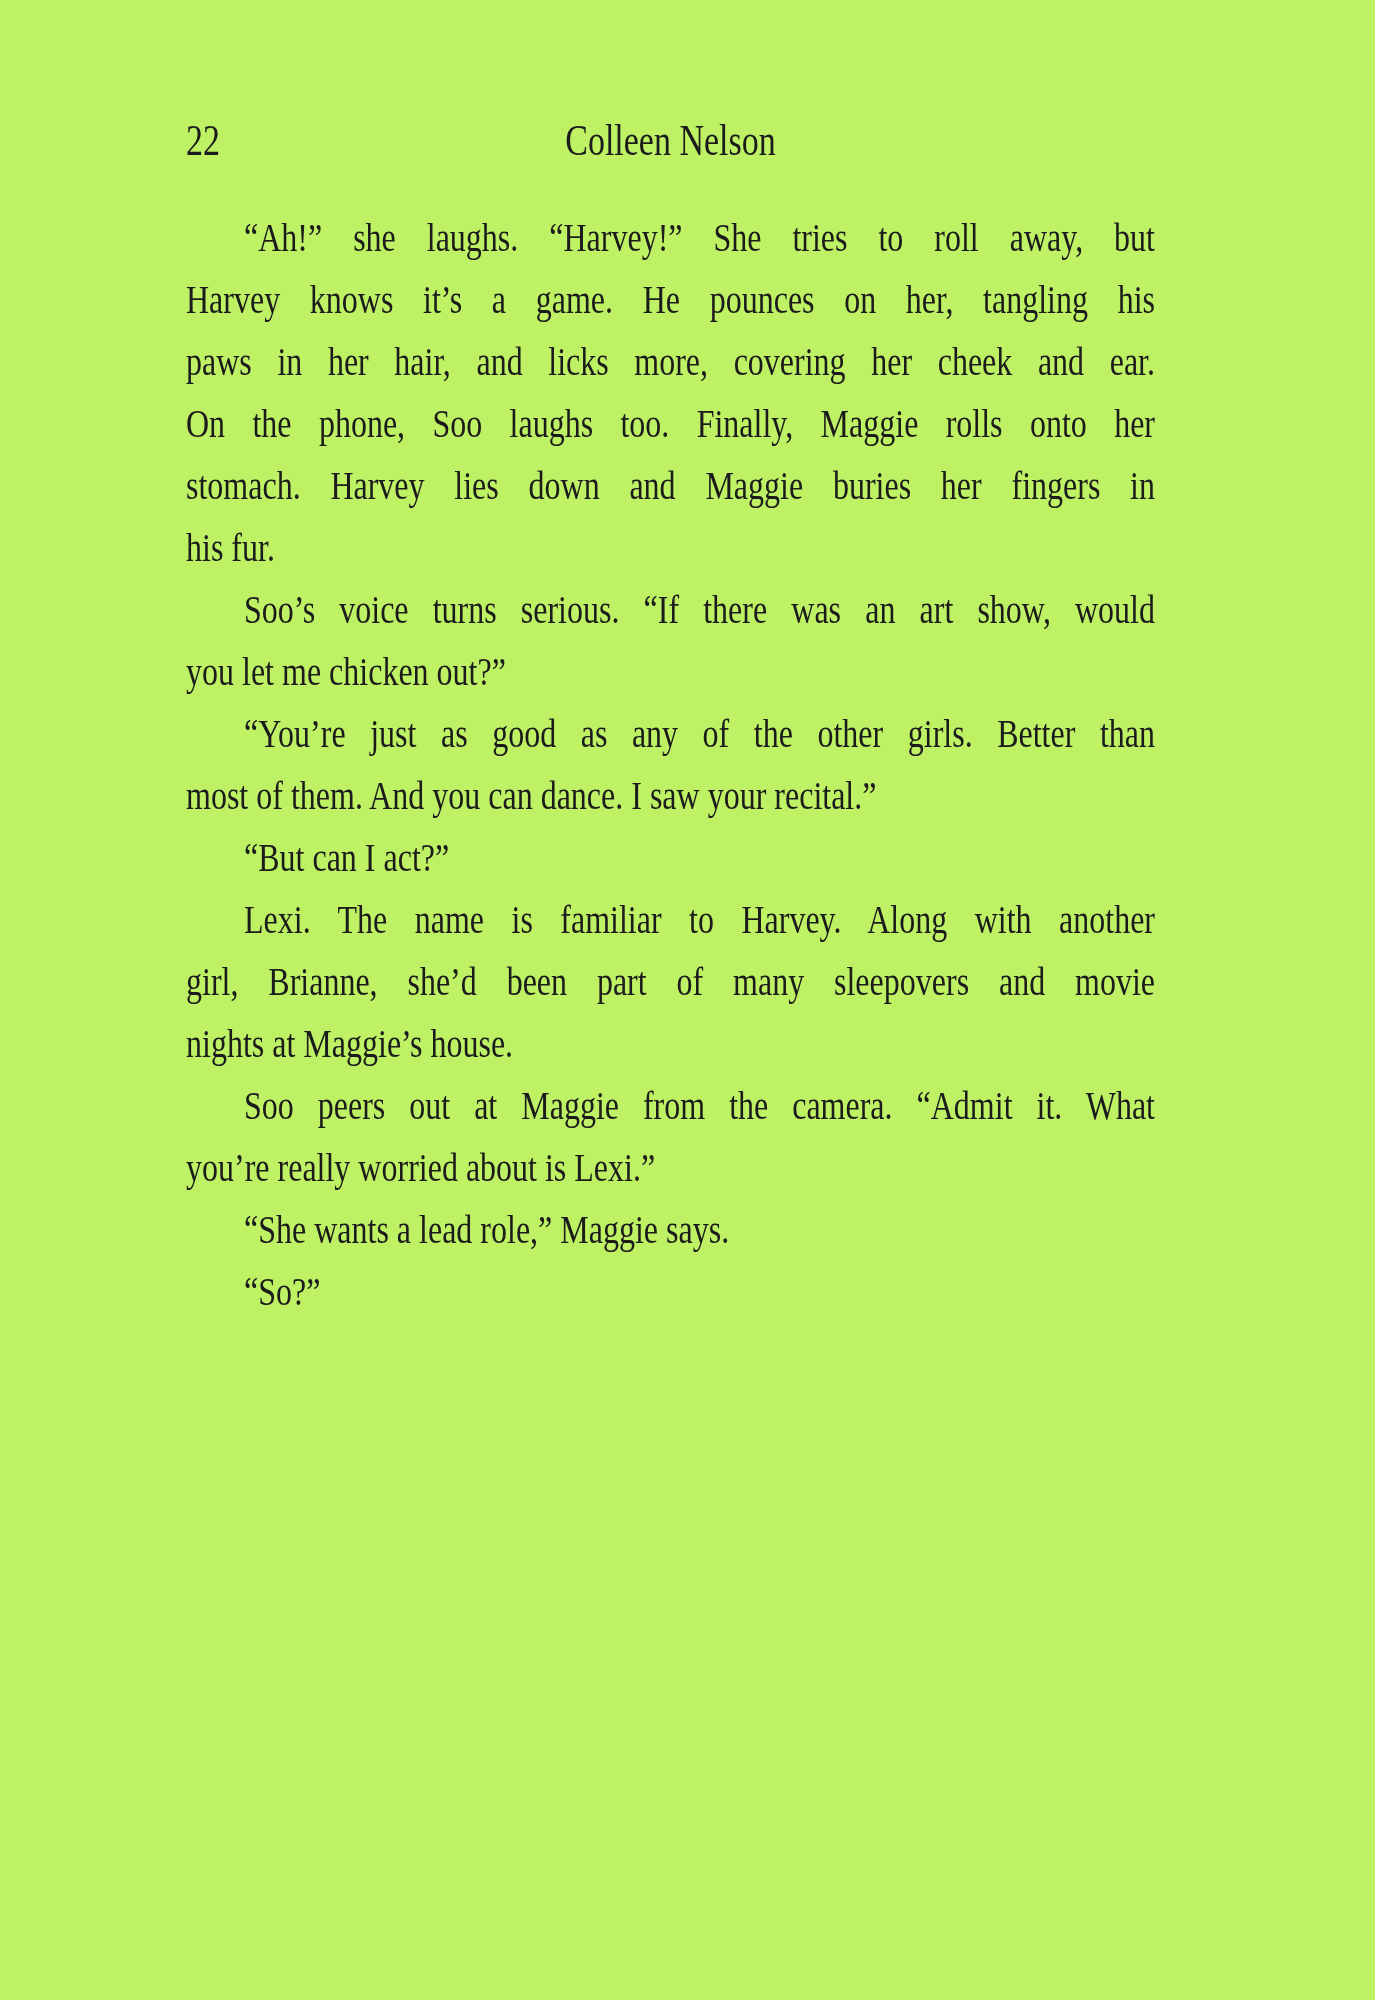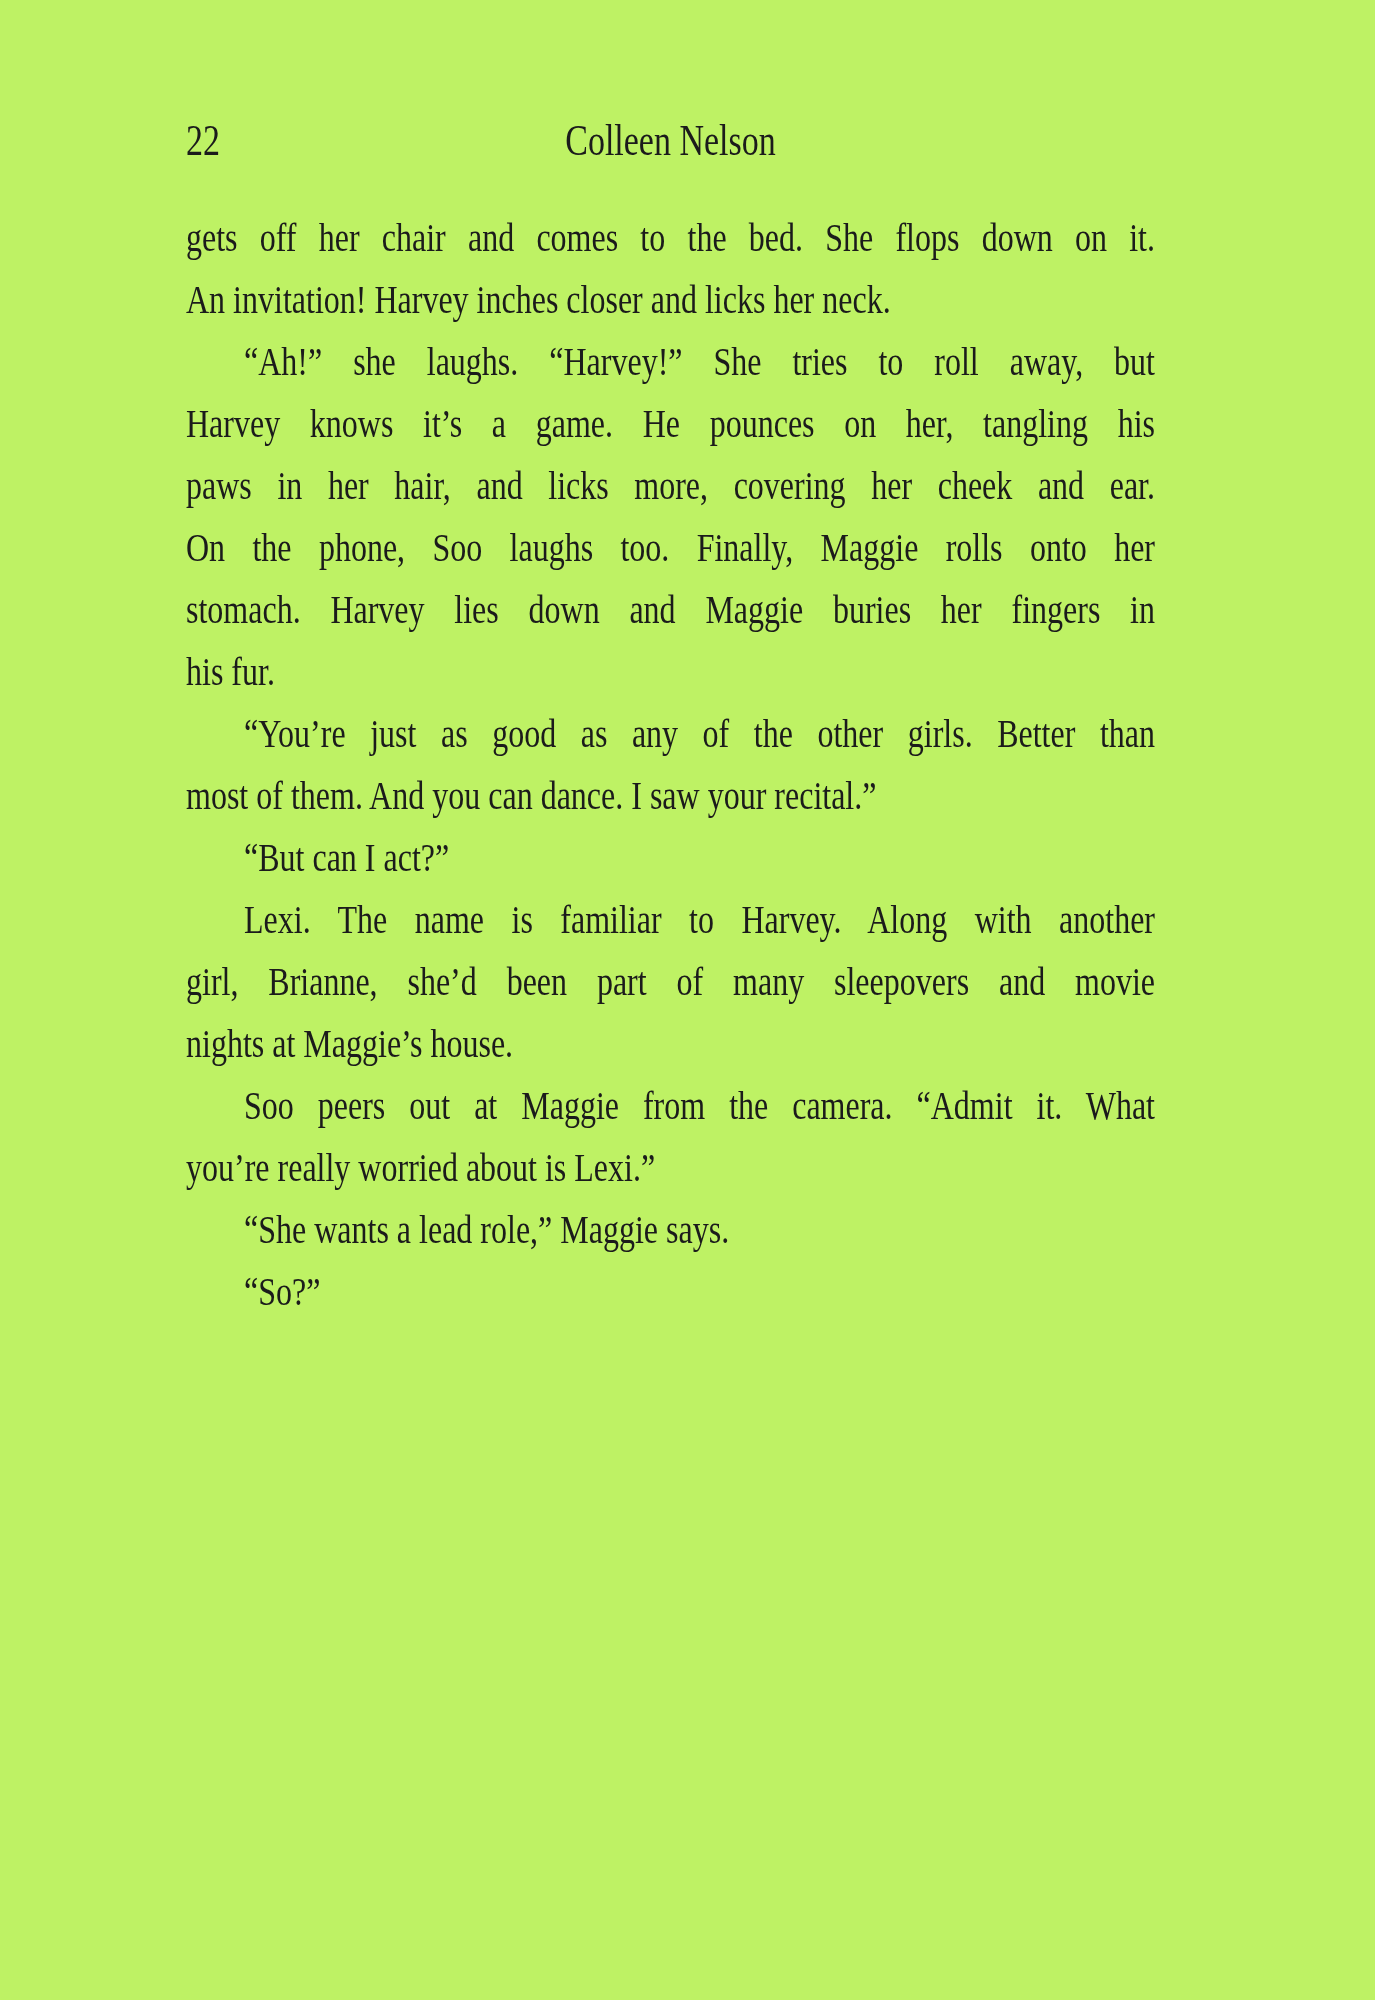--- a/index.html
+++ b/index.html
@@ -69,34 +69,34 @@
 
 <div class="page">
 
   <div class="page-header">
     <span class="page-number">22</span>
     <span>Colleen Nelson</span>
   </div>
 
   <div class="body-text">
 
-    <div class="para">
-      <div class="line">gets off her chair and comes to the bed. She flops down on it.</div>
-      <div class="line pl-last">An invitation! Harvey inches closer and licks her neck.</div>
-    </div>
 
     <div class="para">
       <div class="line indent">“Ah!” she laughs. “Harvey!” She tries to roll away, but</div>
       <div class="line">Harvey knows it’s a game. He pounces on her, tangling his</div>
       <div class="line">paws in her hair, and licks more, covering her cheek and ear.</div>
       <div class="line">On the phone, Soo laughs too. Finally, Maggie rolls onto her</div>
       <div class="line">stomach. Harvey lies down and Maggie buries her fingers in</div>
       <div class="line pl-last">his fur.</div>
     </div>
 
+    <div class="para">
+      <div class="line indent">Soo’s voice turns serious. “If there was an art show, would</div>
+      <div class="line pl-last">you let me chicken out?”</div>
+    </div>
 
 
     <div class="para">
       <div class="line indent">“You’re just as good as any of the other girls. Better than</div>
       <div class="line pl-last">most of them. And you can dance. I saw your recital.”</div>
     </div>
 
     <div class="para">
       <div class="line indent pl-last">“But can I act?”</div>
     </div>

